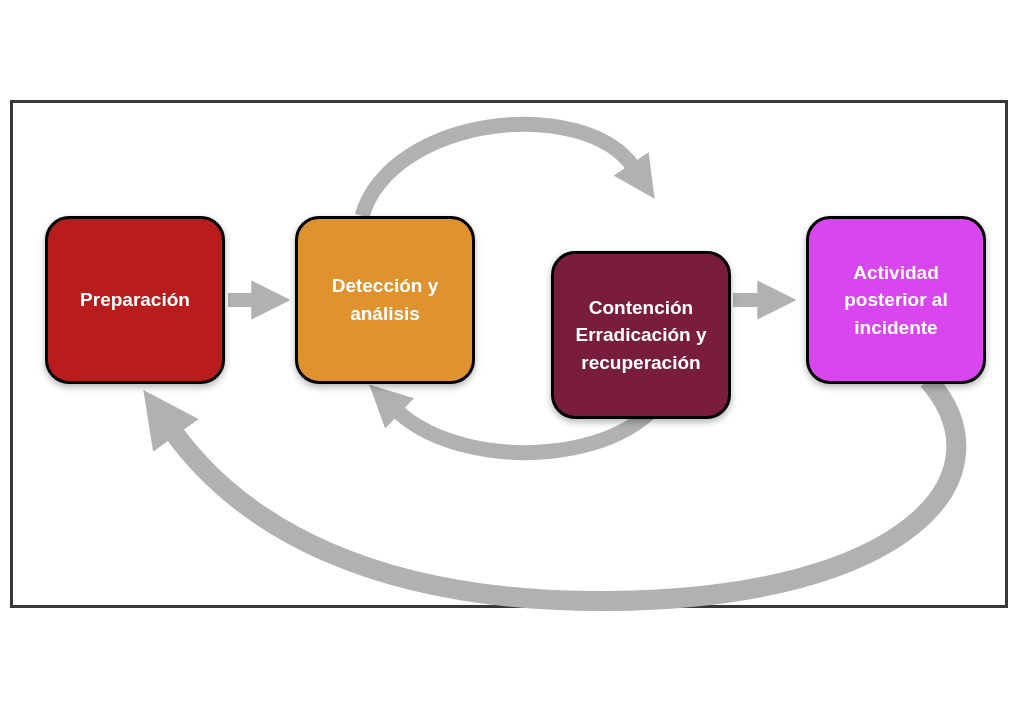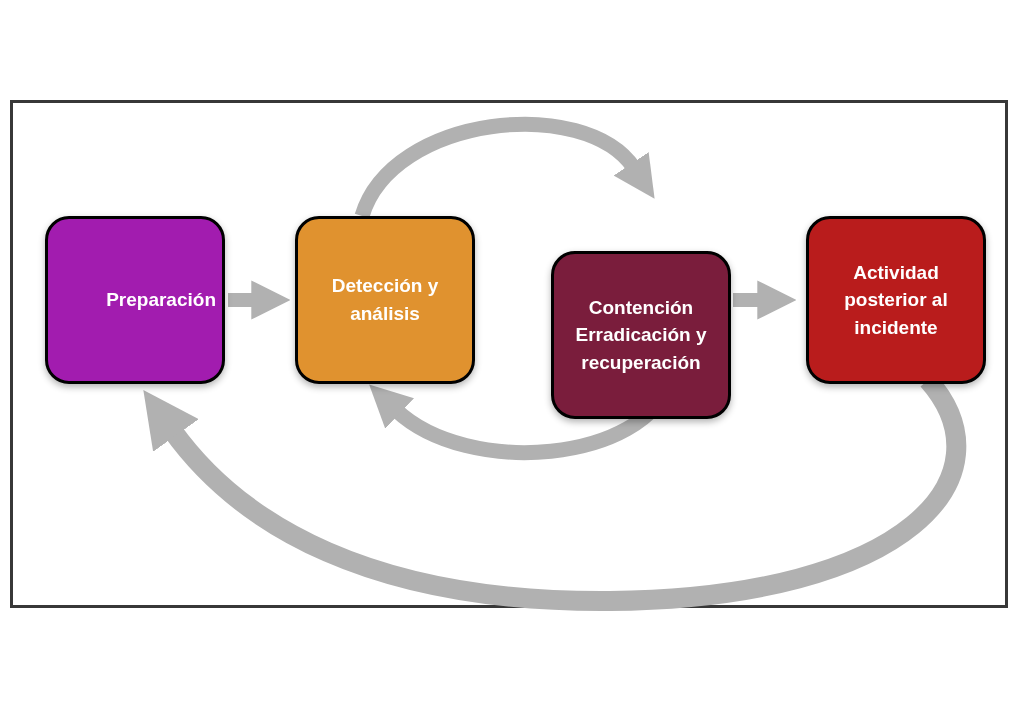--- a/index.html
+++ b/index.html
@@ -88,34 +88,34 @@
 
     <line x1="733" y1="300" x2="762" y2="300" class="arrow-stroke" stroke-width="14" marker-end="url(#ah)"></line>
 
     <path d="M 362 216 C 392 115, 585 95, 634 168" class="arrow-stroke" stroke-width="15" marker-end="url(#ah)"></path>
 
     <path d="M 670 380 C 646 462, 468 478, 396 410" class="arrow-stroke" stroke-width="15" marker-end="url(#ah)"></path>
 
     <path d="M 928 380 C 1012 475, 910 598, 610 601 C 372 603, 240 525, 172 430" class="arrow-stroke" stroke-width="20" marker-end="url(#ah)"></path>
   </svg>
 
-  <div class="node node-1" style="background-color: #a21caf; justify-content: flex-end;">
+  <div class="node node-1" style="background-color: #b91c1c;">
     <span class="node-label">Preparación</span>
   </div>
 
   <div class="node node-2" style="background-color: rgb(224, 146, 47);">
     <span class="node-label">Detección y
 análisis</span>
   </div>
 
   <div class="node node-3" style="background-color: rgb(122, 29, 60); margin-top: 35px;">
     <span class="node-label">Contención
 Erradicación y
 recuperación</span>
   </div>
 
-  <div class="node node-4" style="background-color: #b91c1c;">
+  <div class="node node-4" style="background-color: #d946ef;">
     <span class="node-label">Actividad
 posterior al
 incidente</span>
   </div>
 
 </div>
 
 </body></html>

